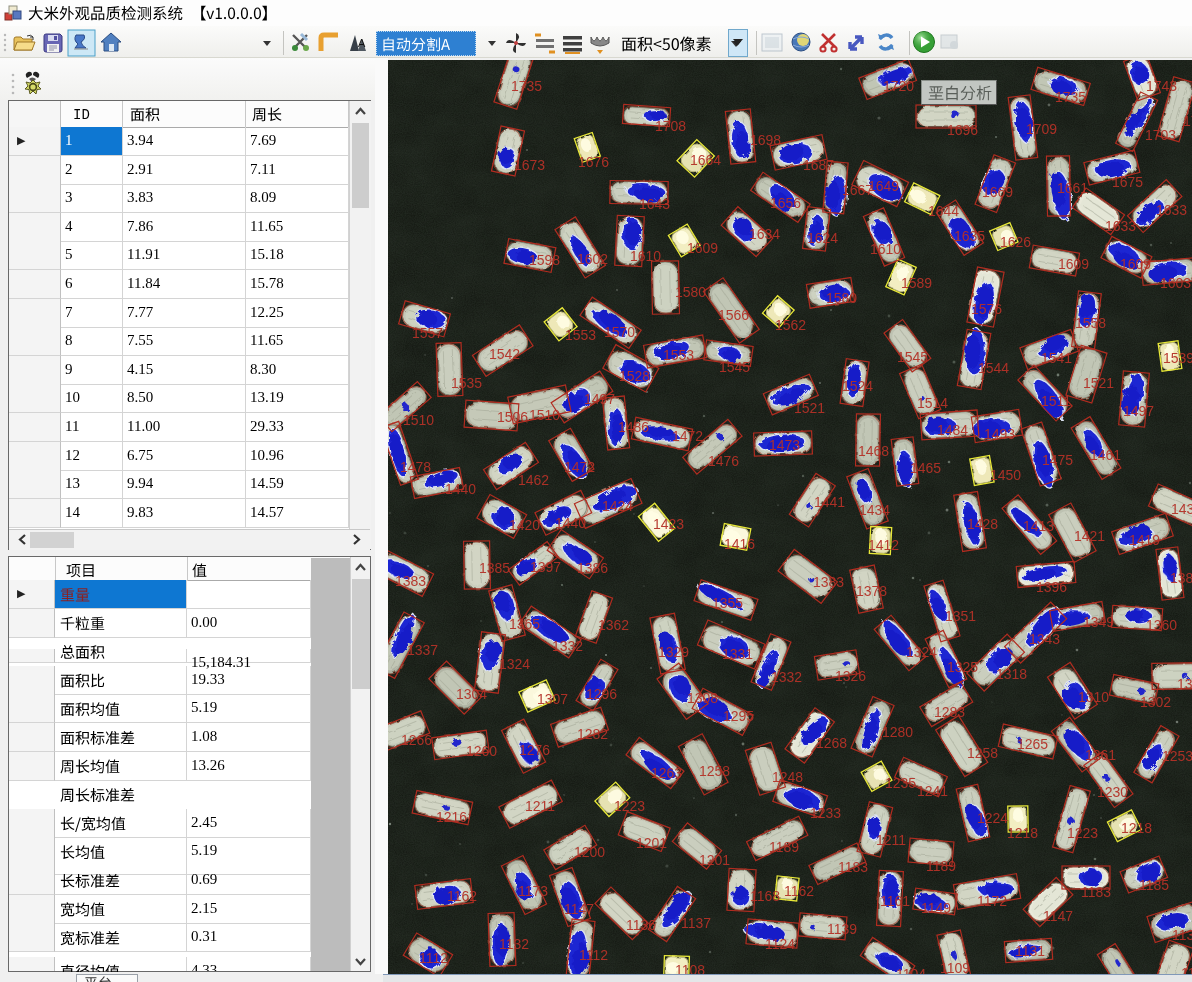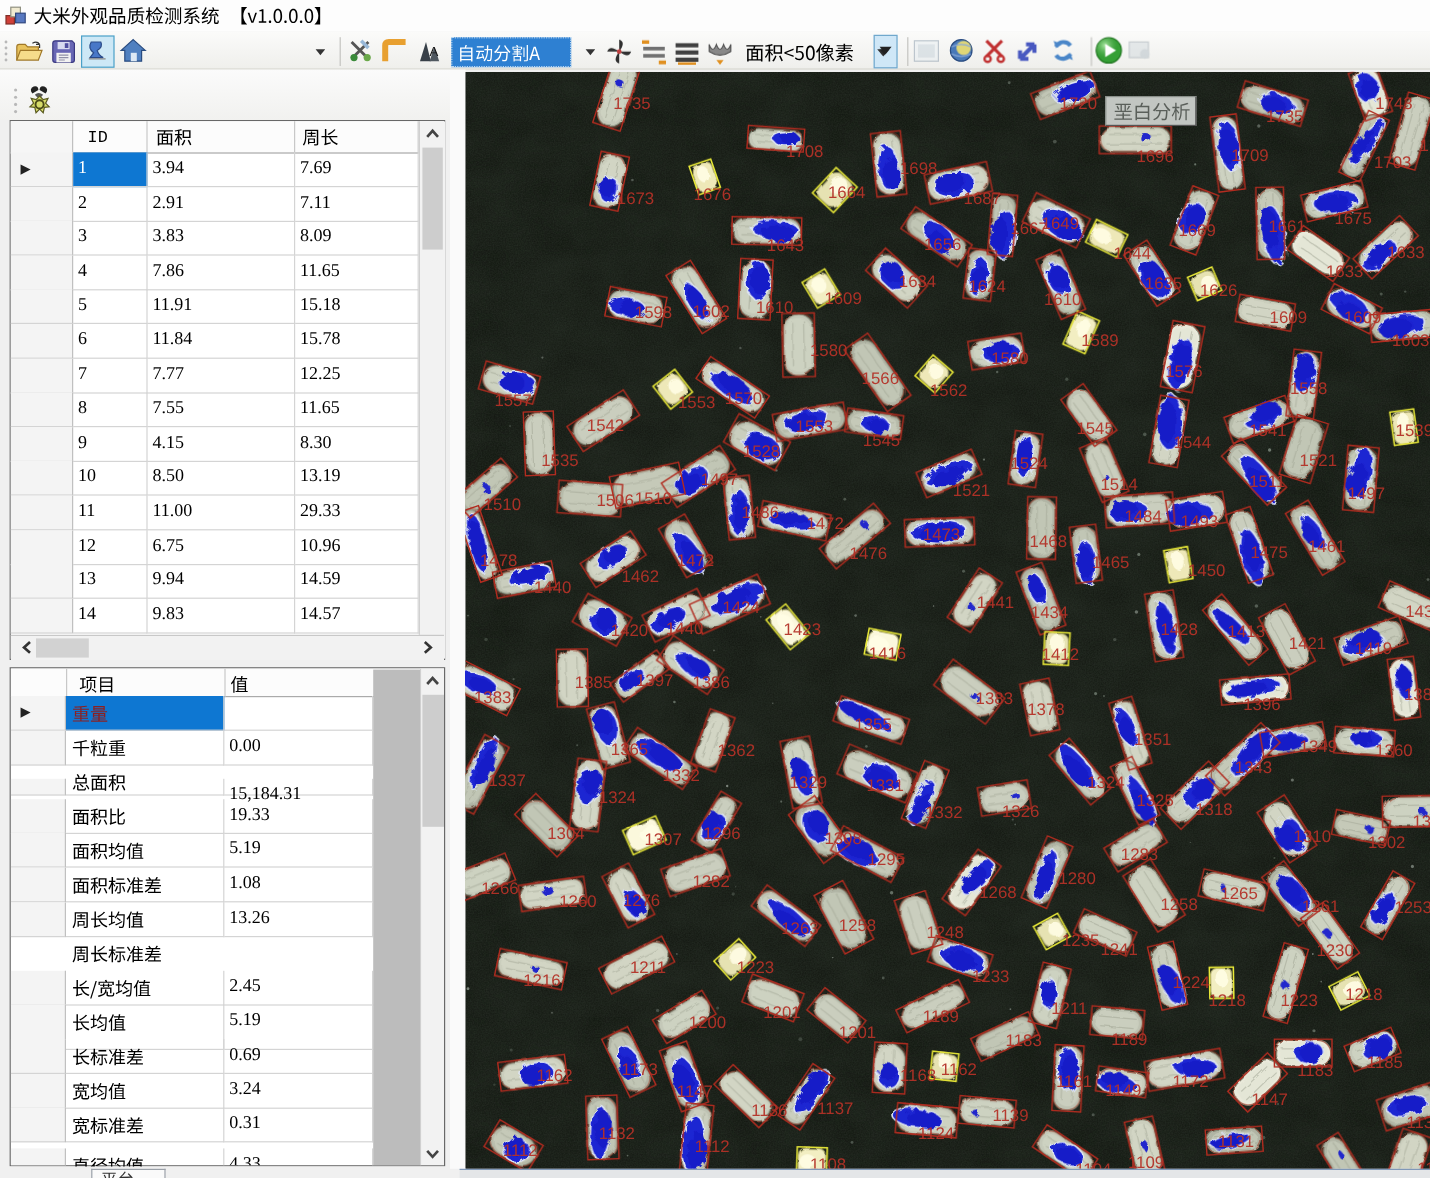--- a/index.html
+++ b/index.html
@@ -357,21 +357,21 @@
         <div class="v">5.19</div>
       </div>
       <div class="g2row" style="top:309px;height:29px">
         <div class="rh"></div>
         <div class="k"></div>
         <div class="v">0.69</div>
       </div>
       <div class="g2row" style="top:338px;height:29px">
         <div class="rh"></div>
         <div class="k"></div>
-        <div class="v">3.24</div>
+        <div class="v">2.15</div>
       </div>
       <div class="g2row" style="top:366px;height:29px">
         <div class="rh"></div>
         <div class="k"></div>
         <div class="v">0.31</div>
       </div>
       <div class="g2row" style="top:400px;height:29px">
         <div class="rh"></div>
         <div class="k"></div>
         <div class="v">4.33</div>

